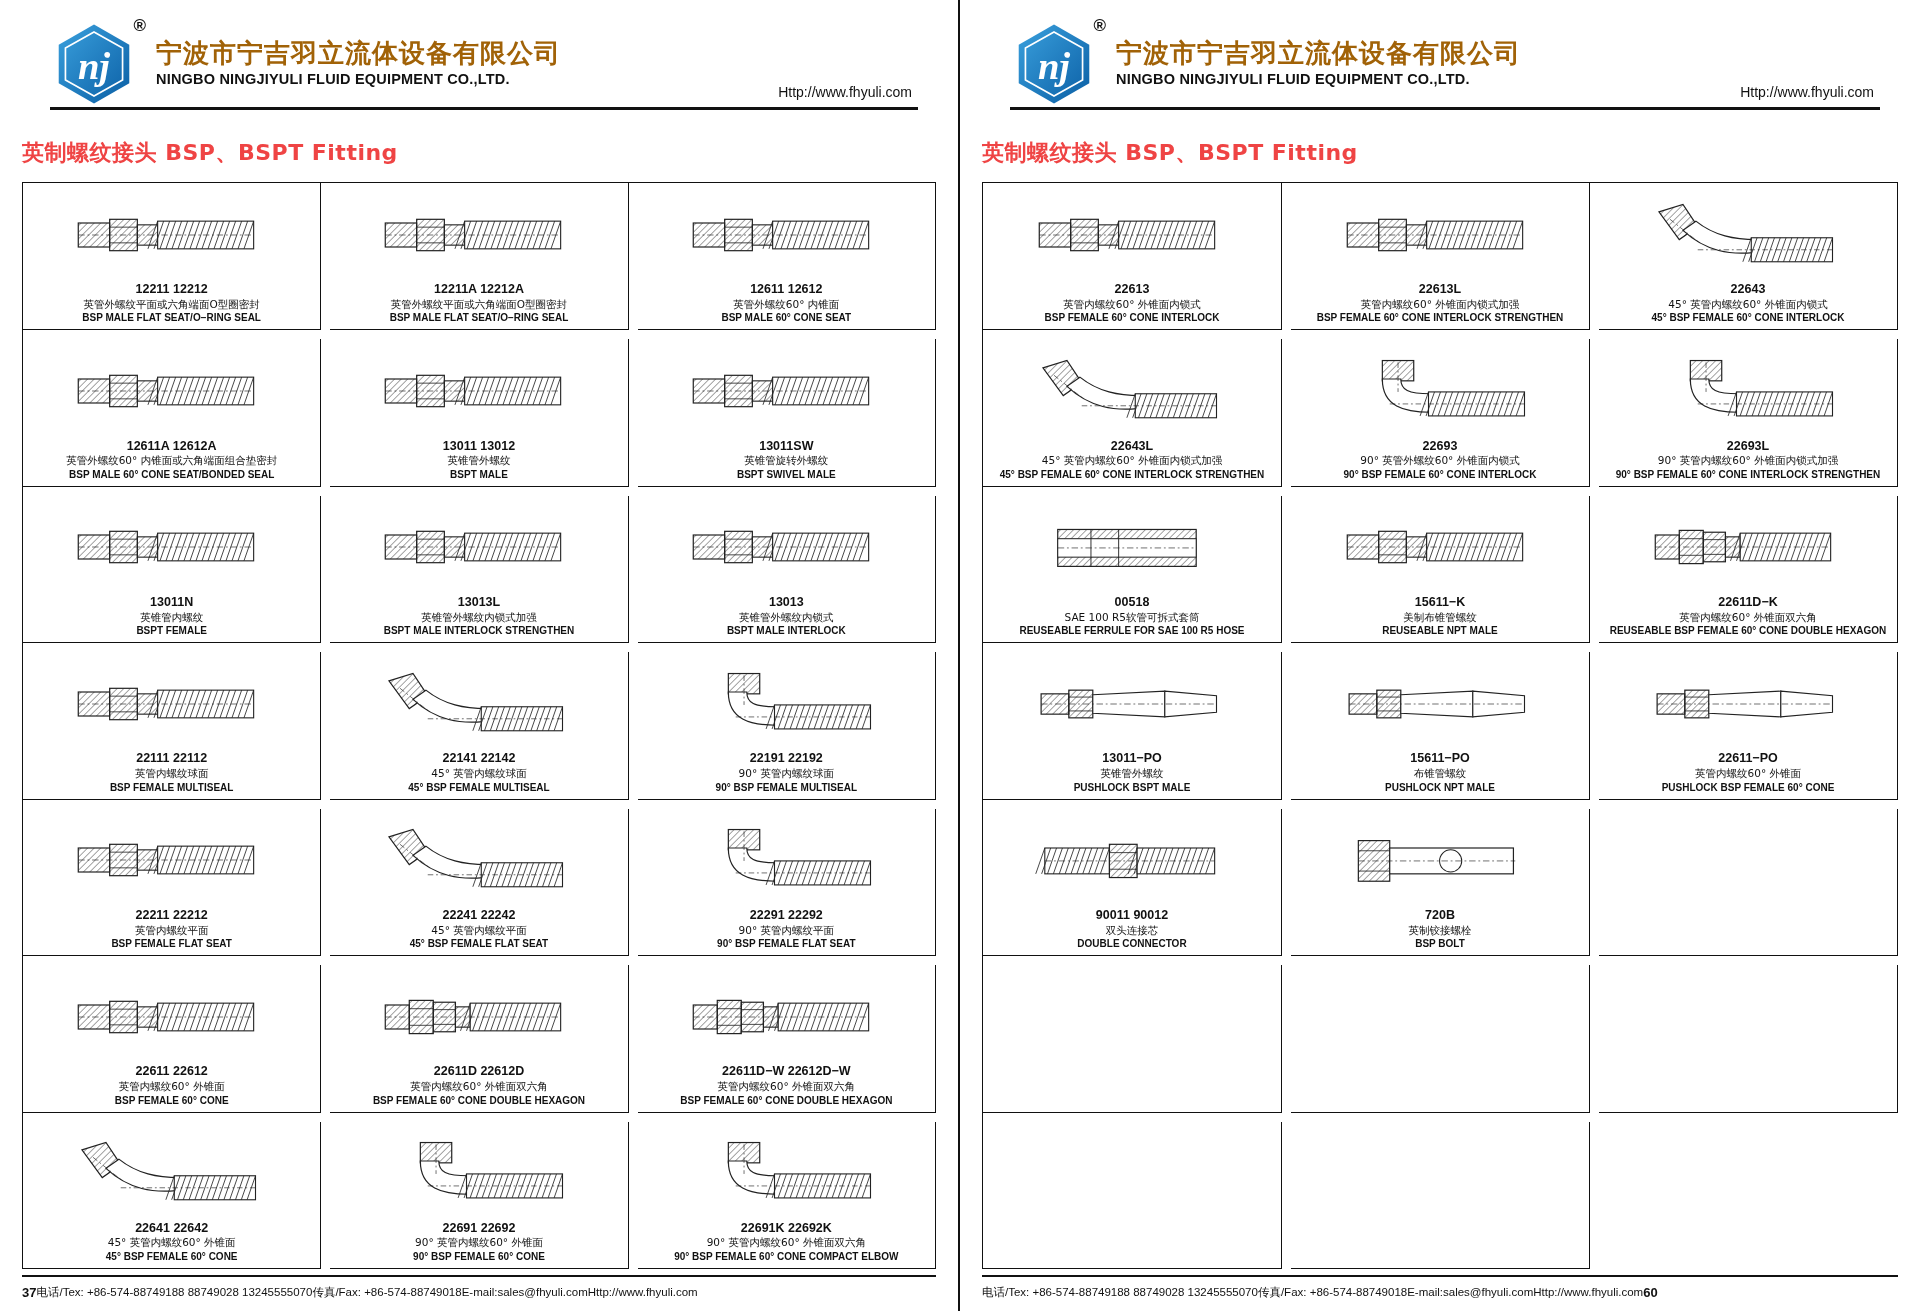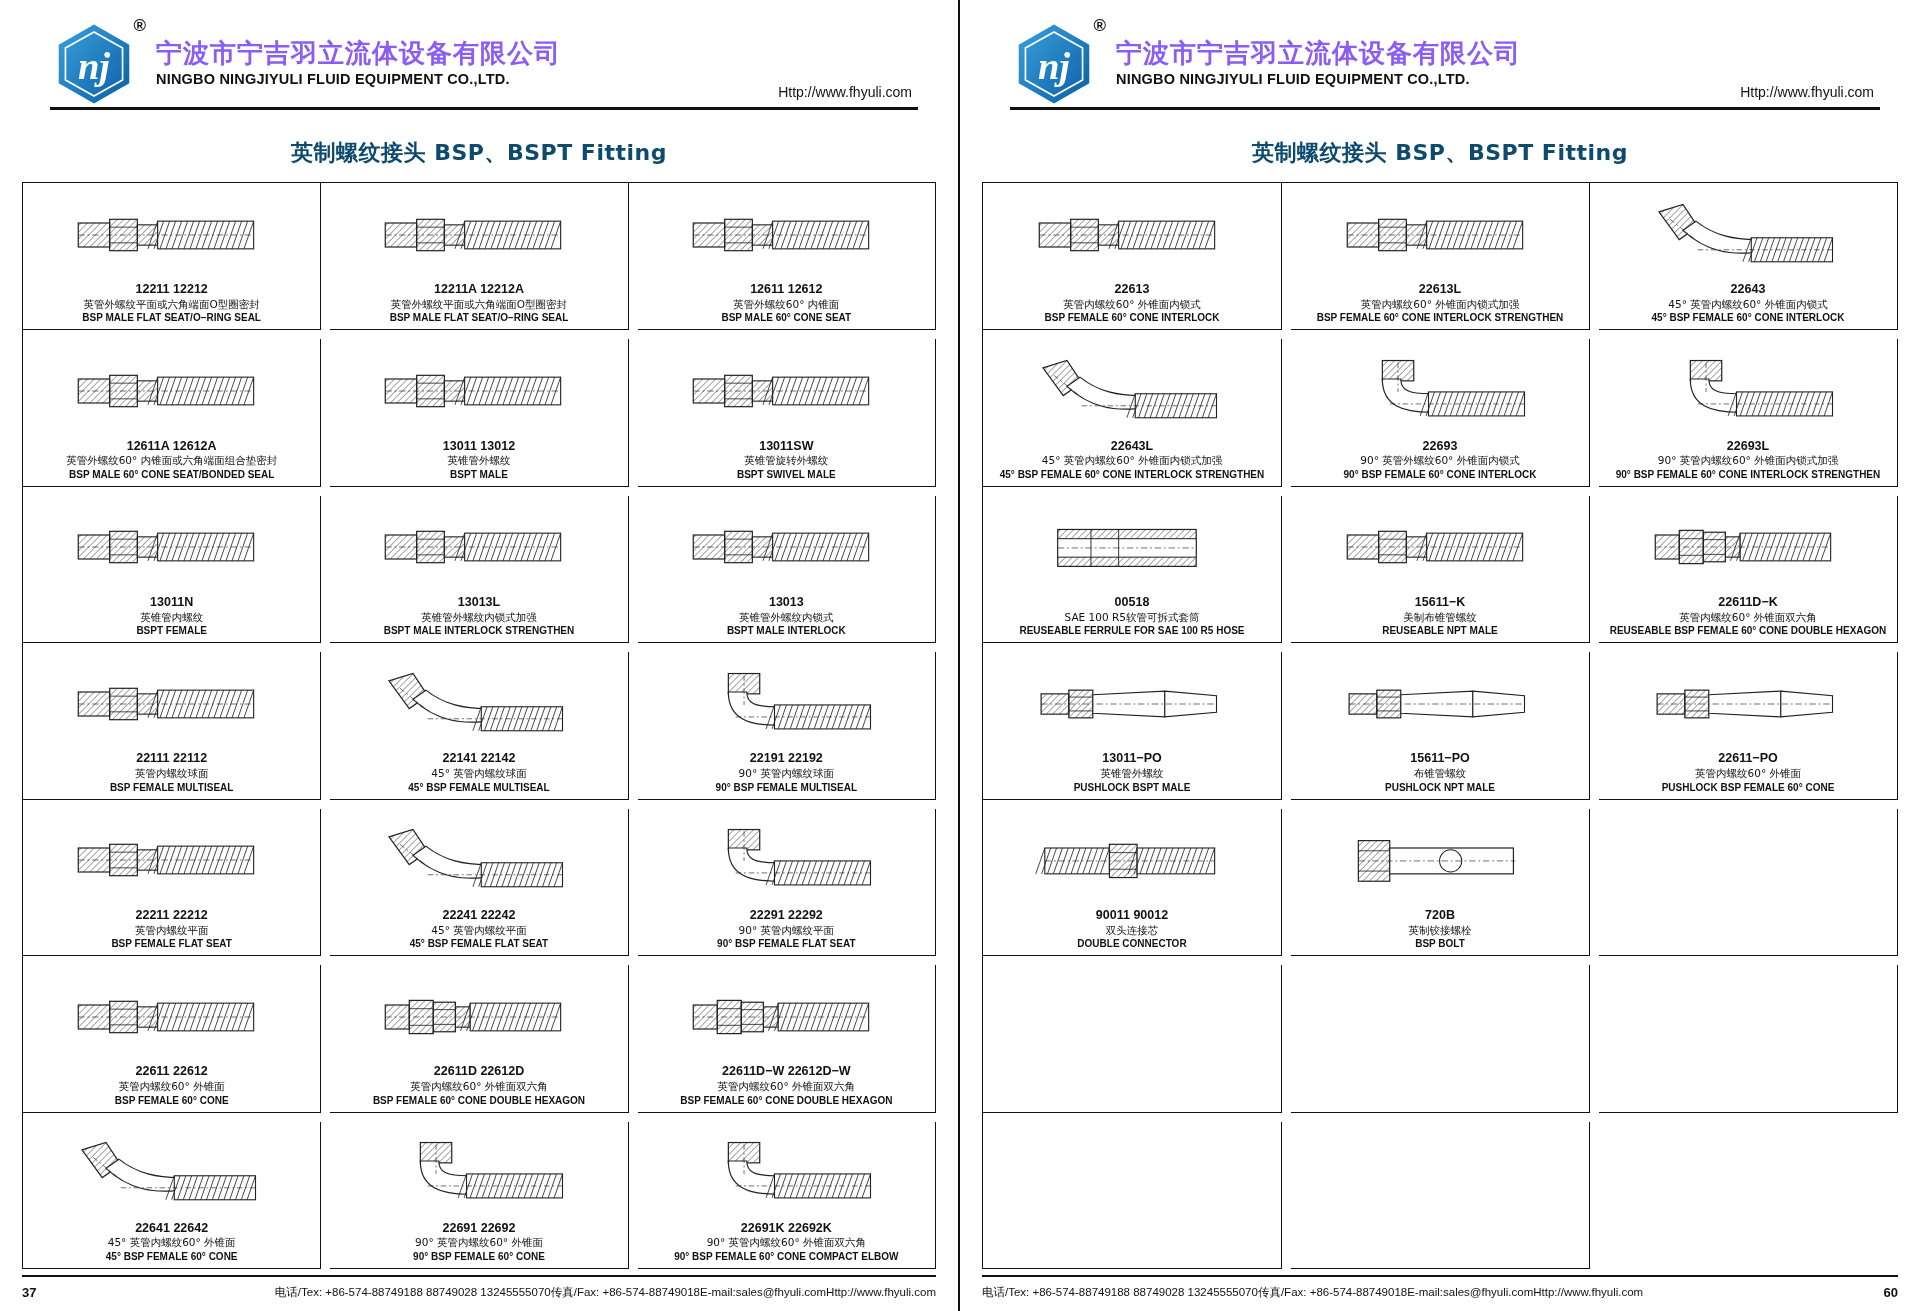--- a/index.html
+++ b/index.html
@@ -44,21 +44,21 @@
   .reg {
     position: absolute; right: -2px; top: 0;
     font-size: 17px; font-weight: bold; color: #111;
   }
   .names {
     margin-left: 12px;
     margin-top: 22px;
   }
   .cn-name {
     font-family: Liberation Mono, monospace;
-    font-size: 26px; font-weight: bold; color: #8b5cf6;
+    font-size: 26px; font-weight: bold; color: #a16207;
     letter-spacing: 1px;
     white-space: nowrap;
   }
   .en-name {
     font-size: 14.5px; font-weight: bold; color: #111;
     letter-spacing: .2px;
     white-space: nowrap;
   }
   .hdr-url {
     position: absolute;
@@ -66,23 +66,22 @@
     font-size: 14px; color: #111;
   }
   .hdr-rule {
     position: absolute;
     left: 28px; right: 18px; bottom: 12px;
     height: 3px; background: #111;
   }
 
   
   .page-title {
-    text-align: center;
     font-family: "DejaVu Sans", "Liberation Sans", sans-serif;
-    font-size: 22px; font-weight: bold; color: #0c4a6e;
+    font-size: 22px; font-weight: bold; color: #ef4444;
     margin: 16px 0 14px 0;
     letter-spacing: .5px;
   }
 
   
   .grid {
     flex: 1 1 auto;
     display: grid;
     grid-template-columns: repeat(3, 1fr);
     grid-auto-rows: 1fr;
@@ -131,21 +130,21 @@
     font-size: 11.5px; color: #111;
     margin-top: 4px;
     position: relative;
   }
   .ftr-rule {
     position: absolute; left: 0; right: 0; top: 2px;
     height: 2px; background: #111;
   }
   .ftr-inner {
     display: flex; align-items: center; width: 100%;
-    justify-content: space-between;
+    justify-content: flex-start;
     padding-top: 8px;
   }
   .pgnum { font-size: 13px; font-weight: bold; }
   .ftr-items { display: flex; align-items: center; }
 </style>
 </head>
 <body>
 
 <div class="spread">
 

